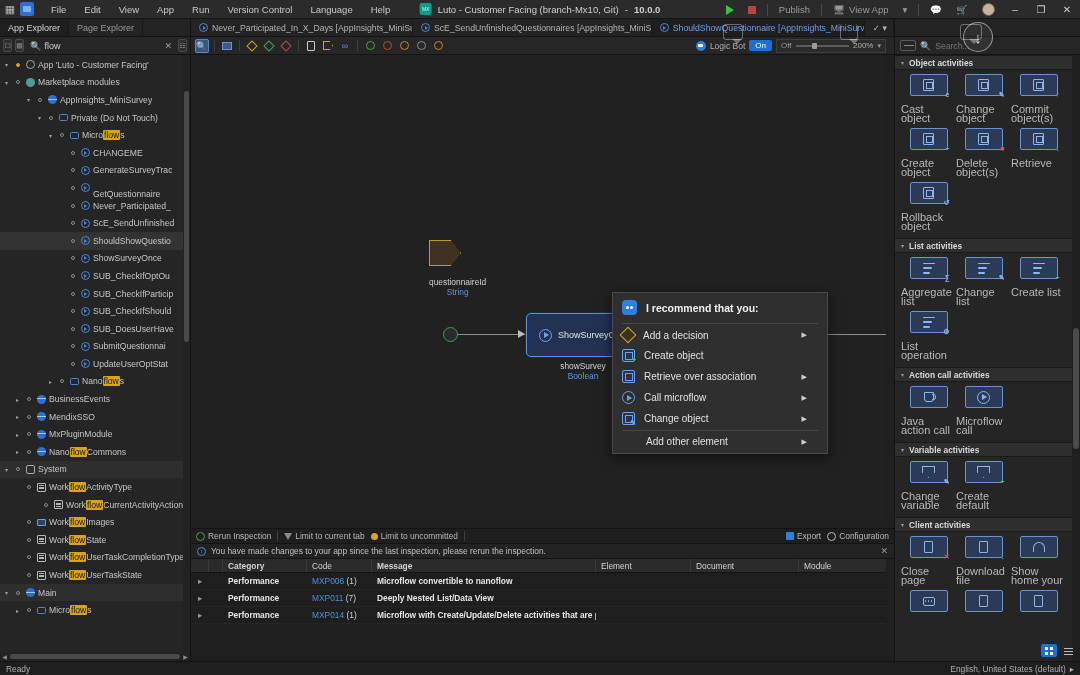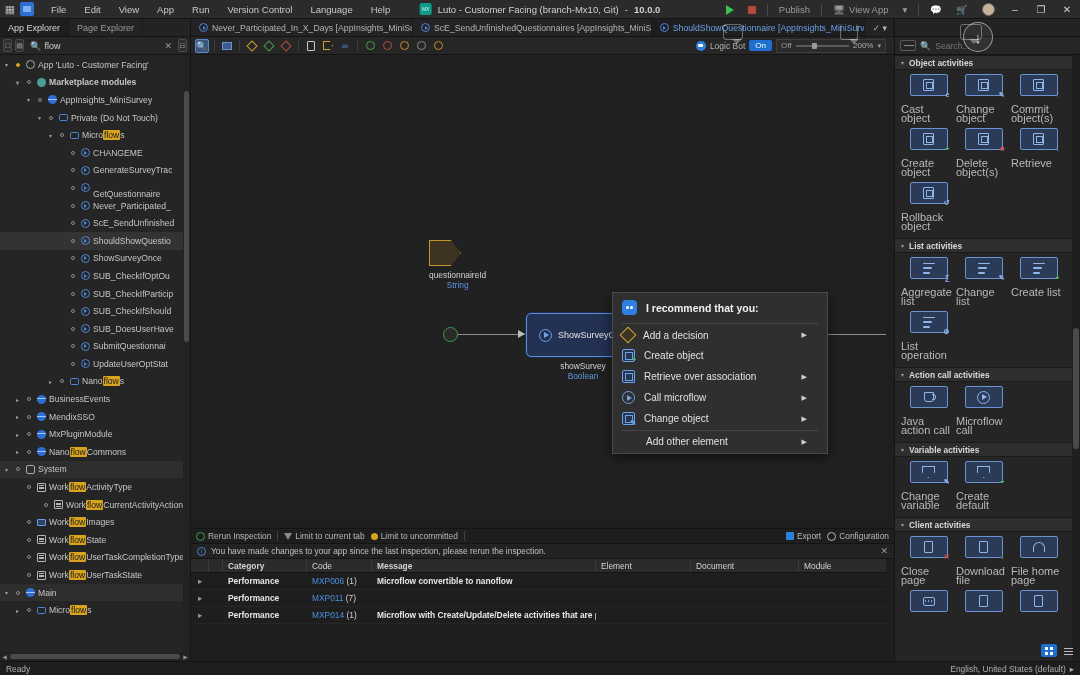--- a/index.html
+++ b/index.html
@@ -109,21 +109,21 @@
 
   
   .center{flex:1;display:flex;flex-direction:column;min-width:0;background:#1b1b1b;}
   .canvas{flex:1;position:relative;background:#212121;overflow:hidden;min-height:0;}
   .canvas-scroll-v{position:absolute;right:0;top:0;width:8px;height:100%;background:#1f1f1f;}
   .canvas-scroll-h{position:absolute;left:0;bottom:0;height:8px;width:100%;background:#1f1f1f;}
 
   .param{position:absolute;}
   .param .shape{width:32px;height:26px;background:#3d3320;border:1.6px solid #c2962e;
      clip-path:polygon(0 0, 68% 0, 100% 50%, 68% 100%, 0 100%);}
-  .param .nm{text-align:center;font-size:8.4px;color:#d2d2d2;margin-top:4px;}
+  .param .nm{text-align:center;font-size:8.4px;color:#d2d2d2;margin-top:11px;}
   .param .ty{text-align:center;font-size:8.4px;color:#5c96e0;}
 
   .startnode{position:absolute;width:15px;height:15px;border-radius:50%;border:1.8px solid #3e9e4e;background:#2a2a2a;}
   .flowline{position:absolute;height:1px;background:#8d8d8d;}
   .arrowhd{position:absolute;width:0;height:0;border-left:7px solid #bdbdbd;border-top:4px solid transparent;border-bottom:4px solid transparent;}
   .bluedot{position:absolute;width:10px;height:10px;border-radius:50%;background:#2d7fe0;}
 
   .actbox{position:absolute;background:#233153;border:1.6px solid #5b8fe0;border-radius:5px;display:flex;align-items:center;gap:6px;padding:0 12px;box-shadow:0 0 0 1px #1d2b49;}
   .actbox .ai{width:13px;height:13px;border-radius:50%;border:1.6px solid #6ba3ea;position:relative;flex:0 0 13px;}
   .actbox .ai::after{content:"";position:absolute;left:4px;top:2.6px;border-left:5px solid #6ba3ea;border-top:3.4px solid transparent;border-bottom:3.4px solid transparent;}
@@ -397,21 +397,21 @@
           <div class="trow" style="padding-left: 2px;">
             <span class="chev">▾</span>
             <span class="bullet amber">
               <i></i>
             </span>
             <span class="ic">
               <span class="ic-app"></span>
             </span>
             <span style="overflow: hidden;">App 'Luto - Customer Facing'</span>
           </div>
-          <div class="trow" style="padding-left: 13px; font-weight: bold;">
+          <div class="trow" style="padding-left: 2px;">
             <span class="chev">▾</span>
             <span class="bullet">
               <i></i>
             </span>
             <span class="ic">
               <span class="ic-mkt"></span>
             </span>
             <span style="overflow: hidden;">Marketplace modules</span>
           </div>
           <div class="trow" style="padding-left: 24px;">
@@ -876,20 +876,21 @@
                 <div class="c-msg">Microflow convertible to nanoflow</div>
                 <div class="c-el"></div>
                 <div class="c-doc"></div>
                 <div class="c-mod"></div>
               </div>
               <div class="brow">
                 <div class="c-ex">▸</div>
                 <div class="c-ic"></div>
                 <div class="c-cat">Performance</div>
                 <div class="c-code"><a>MXP011</a> (7)</div>
+                <div class="c-msg">Deeply Nested List/Data View</div>
                 <div class="c-el"></div>
                 <div class="c-doc"></div>
                 <div class="c-mod"></div>
               </div>
               <div class="brow">
                 <div class="c-ex">▸</div>
                 <div class="c-ic"></div>
                 <div class="c-cat">Performance</div>
                 <div class="c-code"><a>MXP014</a> (1)</div>
                 <div class="c-msg">Microflow with Create/Update/Delete activities that are placed too</div>
@@ -1064,21 +1065,21 @@
               <span class="gtile">
                 <span class="tdoc"></span>
                 <span class="tbadge" style="color:#4fbf5f">↓</span>
               </span>
               <span class="glbl">Download file</span>
             </div>
             <div class="gcell">
               <span class="gtile">
                 <span class="thome"></span>
               </span>
-              <span class="glbl">File home page</span>
+              <span class="glbl">Show home your</span>
             </div>
             <div class="gcell">
               <span class="gtile">
                 <span class="tchat">
                   <b></b>
                   <b></b>
                   <b></b>
                 </span>
               </span>
               <span class="glbl"></span>

